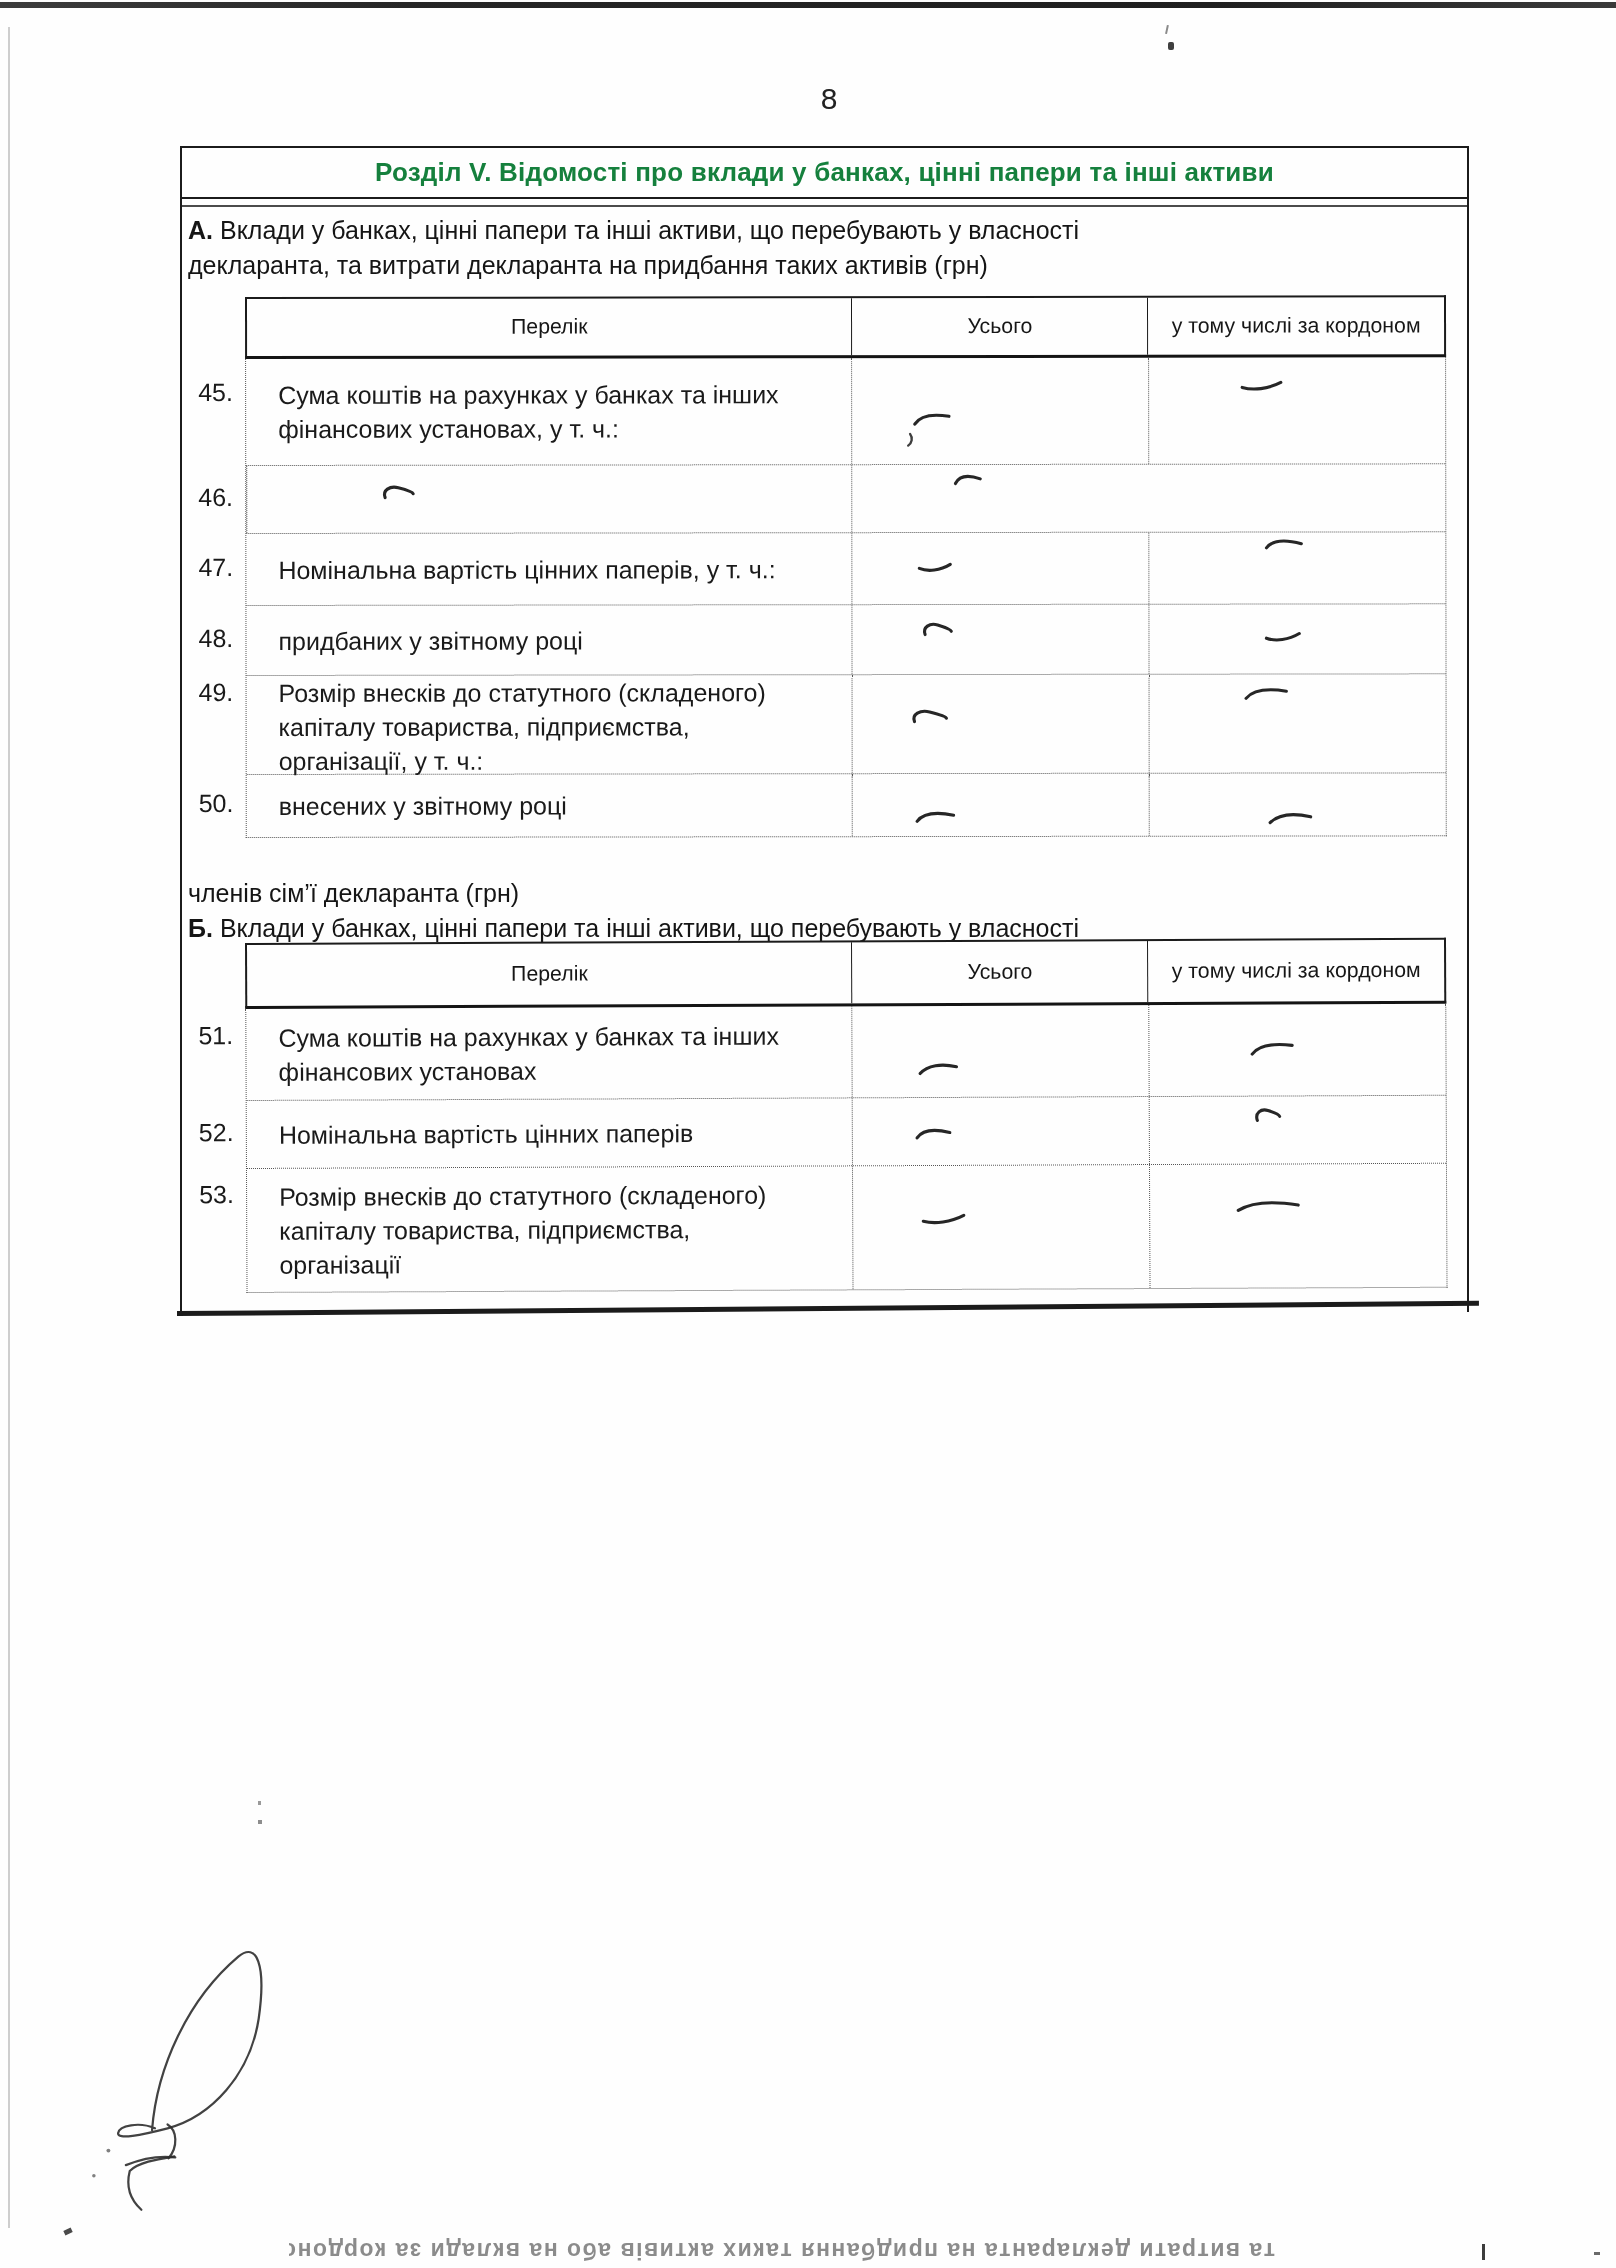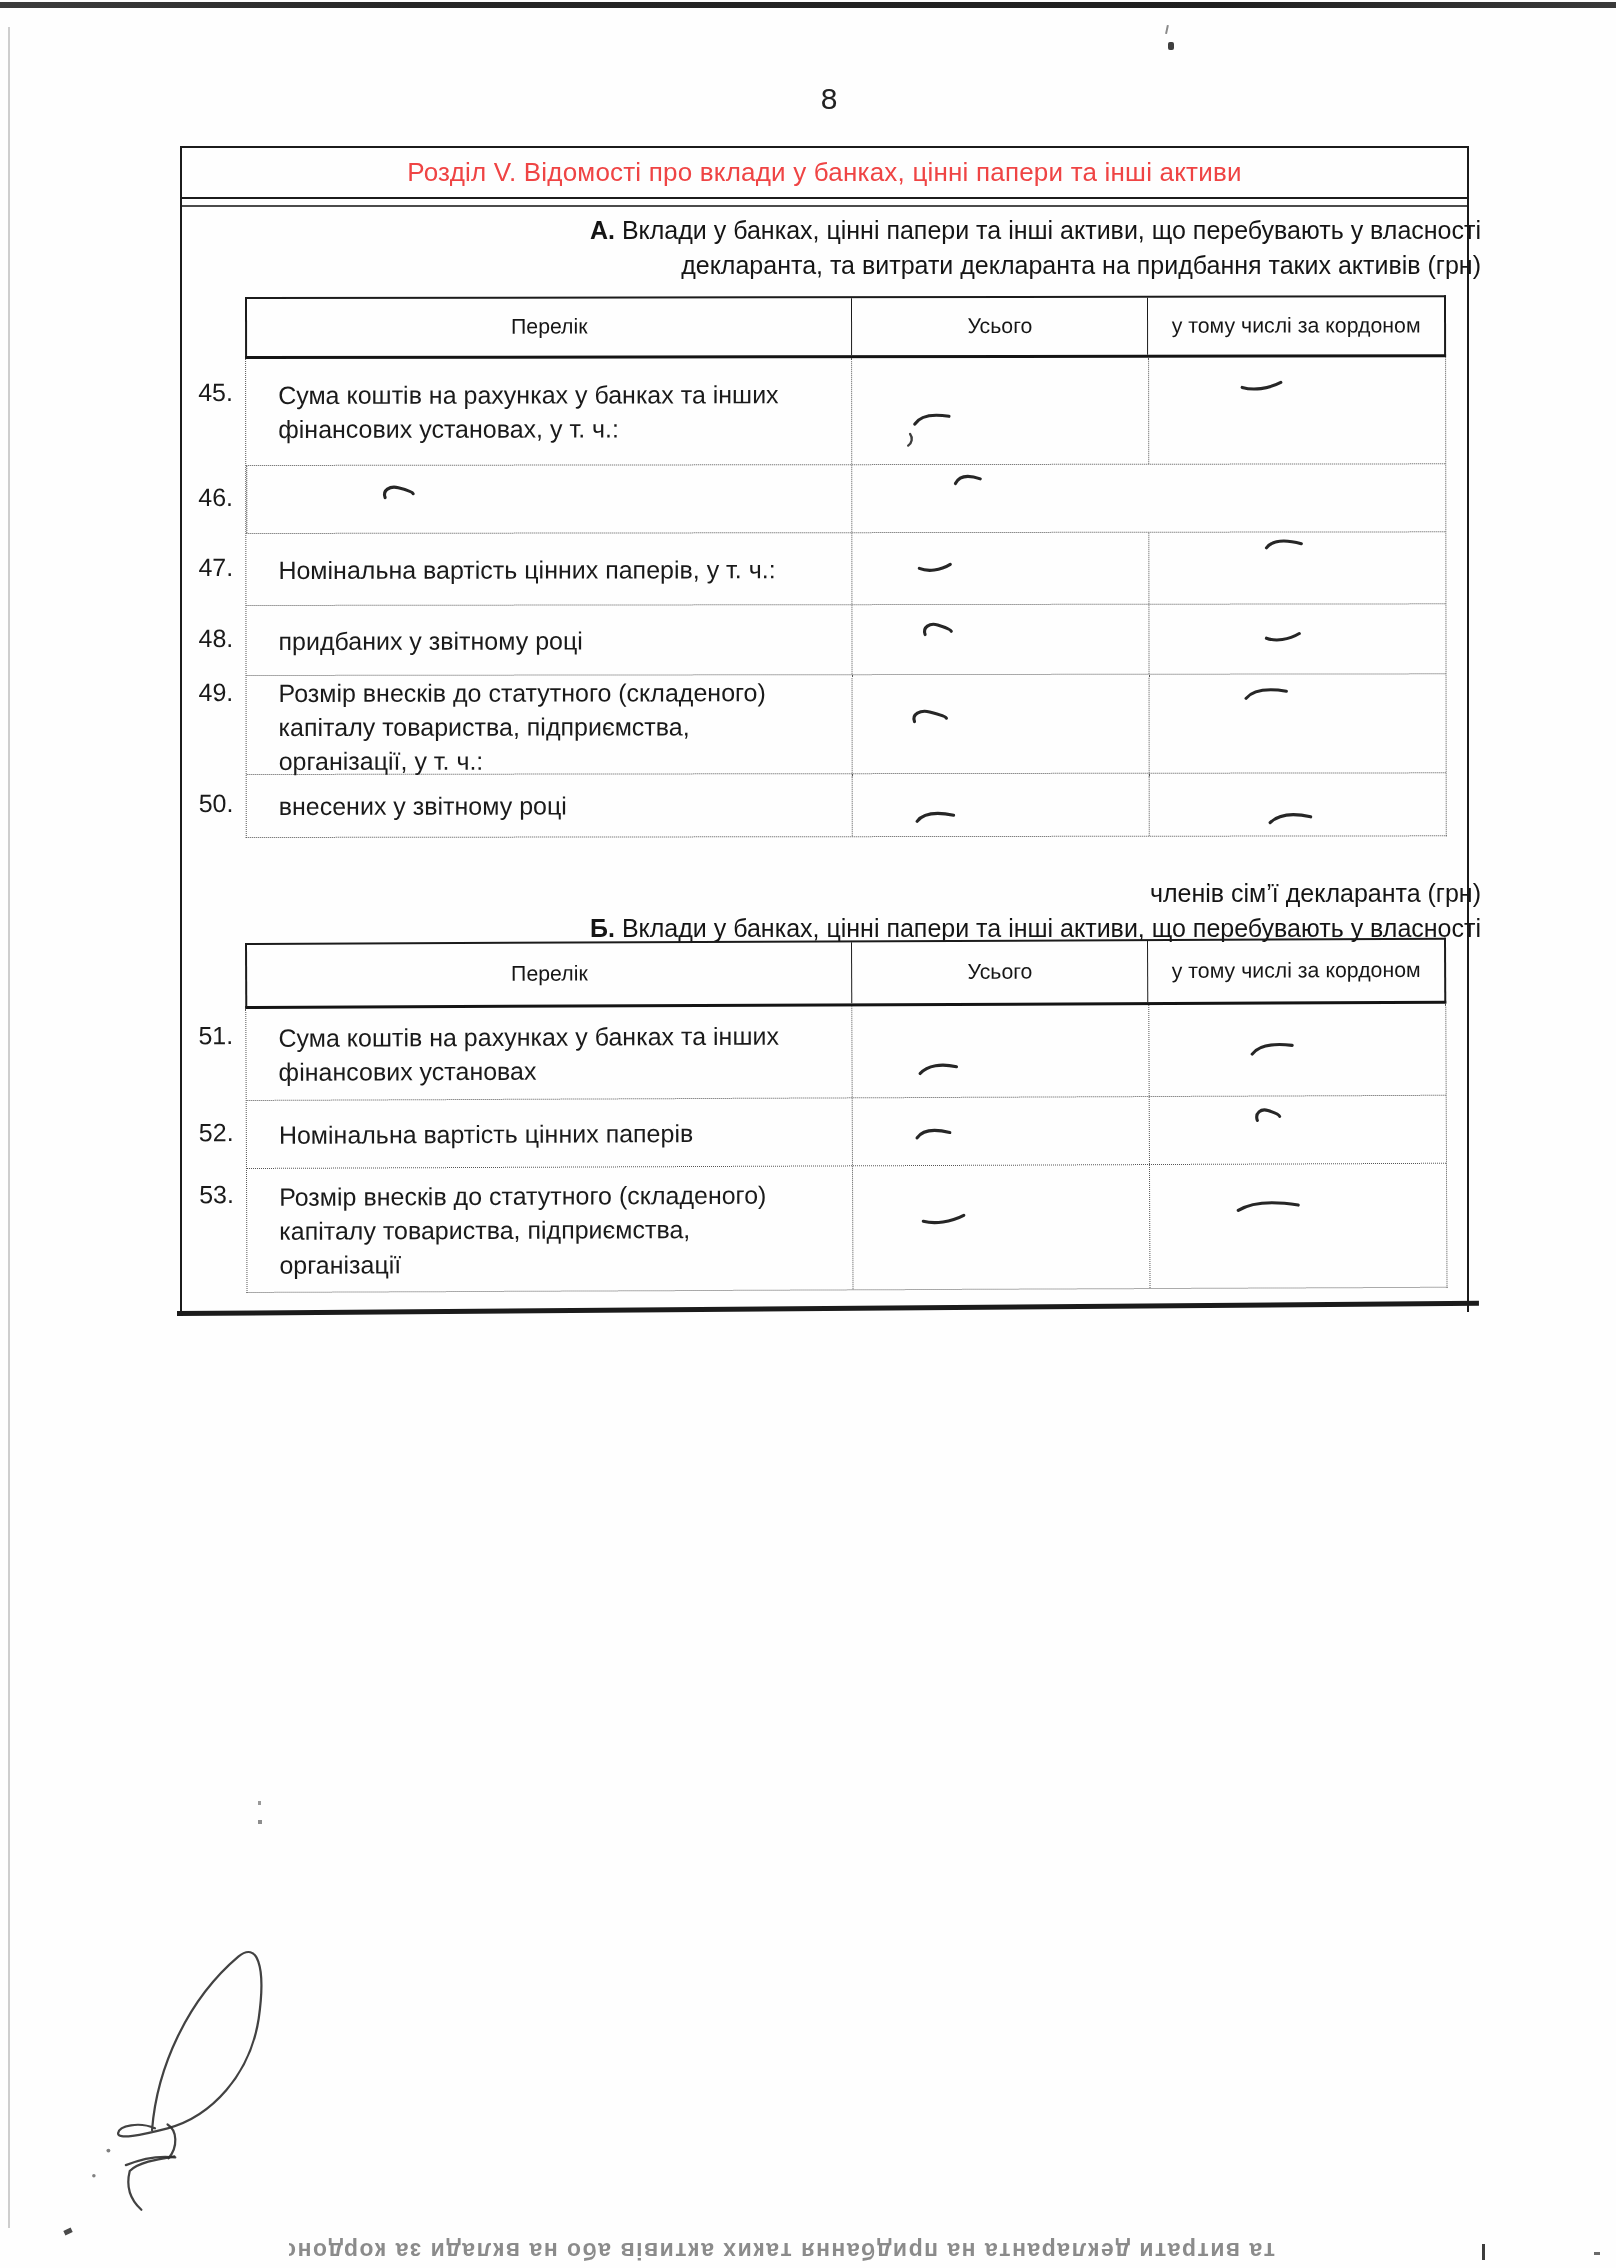--- a/index.html
+++ b/index.html
@@ -6,25 +6,25 @@
   .sheet{position:relative;width:1617px;height:2269px;background:#fefefe;overflow:hidden;
          font-family:"Liberation Sans",sans-serif;color:#1a1a1a;}
   .scan-top{position:absolute;left:0;top:1.9px;width:1617px;height:5.8px;
             background:linear-gradient(90deg,#3d3d3d,#262626 25%,#1f1f1f 75%,#3a3a3a);}
   .scan-left{position:absolute;left:7.8px;top:27px;width:1.9px;height:2201px;background:#bdbdbd;opacity:.75;}
   .page-num{position:absolute;left:794px;top:82px;width:70px;text-align:center;font-size:30px;color:#222;}
   
   .vbox{position:absolute;left:180px;top:146px;width:1285px;height:1164px;
         border:2.9px solid #1b1b1b;border-bottom:none;}
   .vbox-title{height:49px;border-bottom:2.9px solid #1b1b1b;display:flex;align-items:center;justify-content:center;
-              font-weight:normal;font-size:26px;letter-spacing:0.2px;color:#ef4444;}
+              font-weight:bold;font-size:26px;letter-spacing:0.2px;color:#15803d;}
   .title-underline{position:absolute;left:0;top:57px;width:100%;height:1.9px;background:#2c2c2c;opacity:.85;}
   .vbox-bottom{position:absolute;left:177px;top:1311px;width:1302px;height:4.9px;background:#1b1b1b;
                transform:rotate(-0.45deg);transform-origin:left center;}
-  .part-heading{position:absolute;left:196px;width:1285px;text-align:right;font-size:25px;line-height:35px;color:#151515;}
+  .part-heading{position:absolute;left:188px;width:1285px;text-align:left;font-size:25px;line-height:35px;color:#151515;}
   .part-heading b{font-weight:bold;}
   #headA{top:213px;}
   #headB{top:876px;}
   
   .tbl{position:absolute;left:245px;width:1201px;}
   #tblA{top:297px;transform:rotate(-0.08deg);transform-origin:left top;}
   #tblB{top:943px;transform:rotate(-0.25deg);transform-origin:left top;}
   .thead{display:grid;grid-template-columns:50.5% 24.7% 24.8%;box-sizing:border-box;
          border:2.9px solid #1b1b1b;border-bottom:3.9px solid #141414;}
   .hc{display:flex;align-items:center;justify-content:center;font-size:21.3px;color:#161616;}

